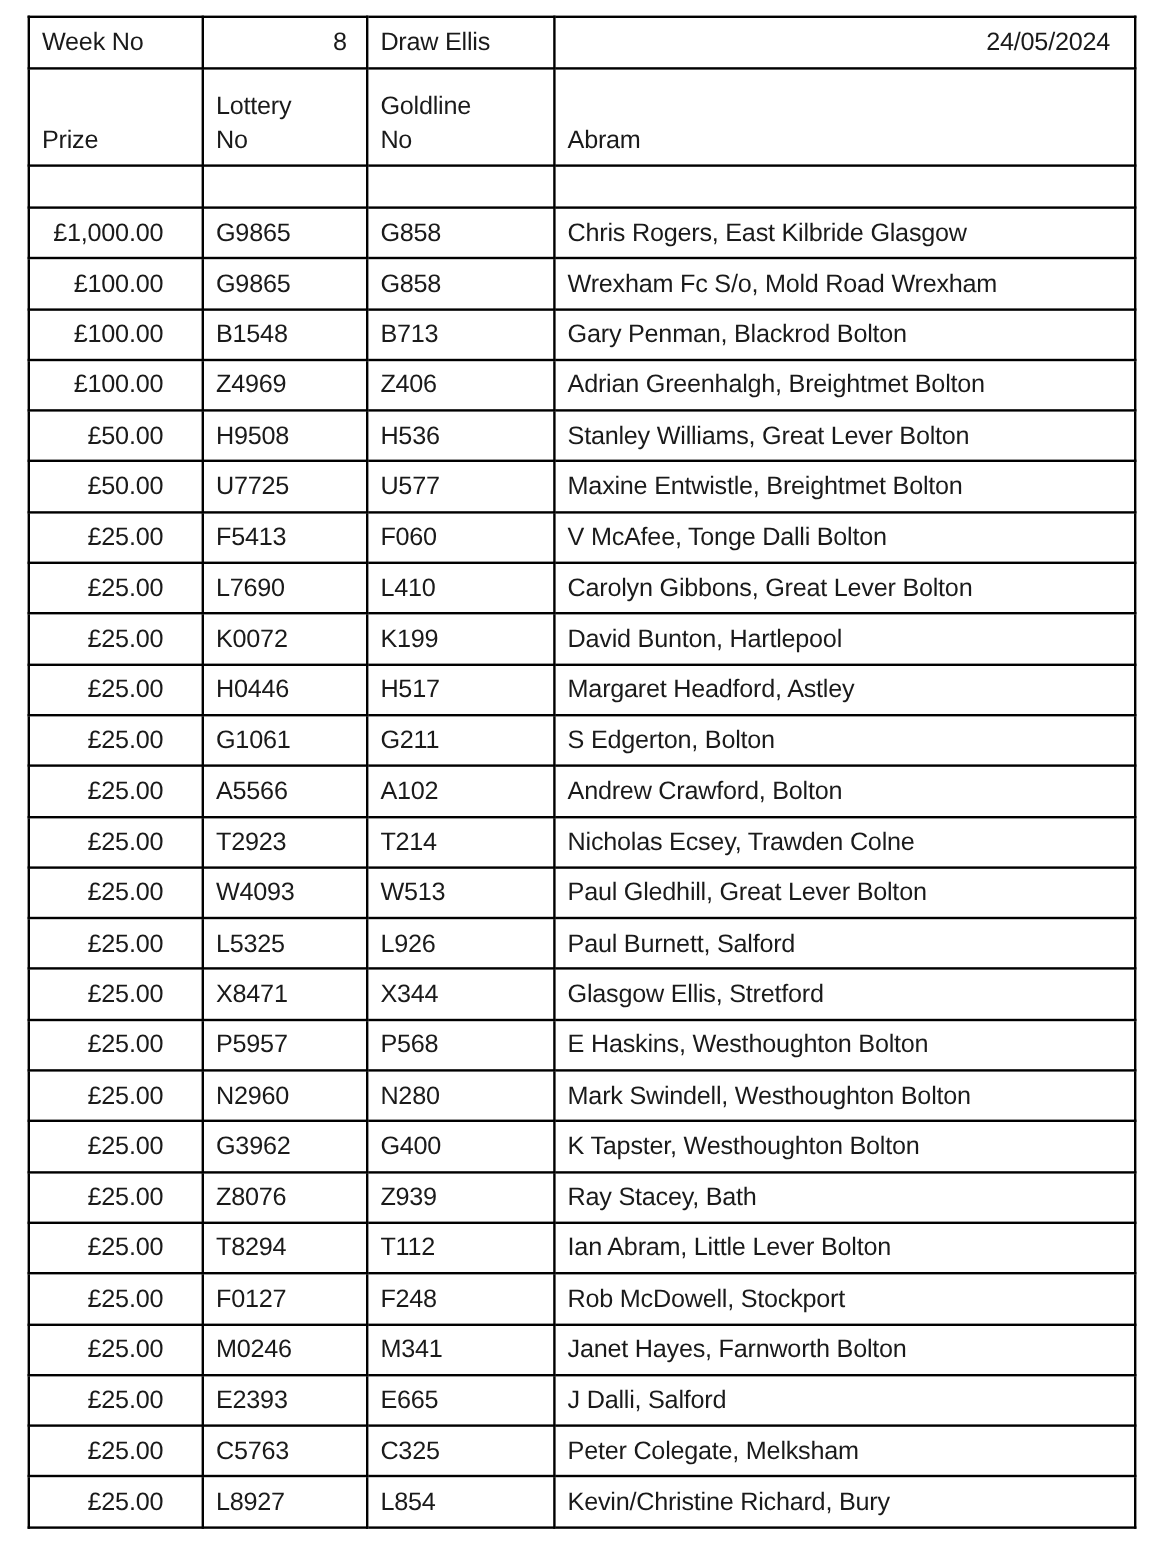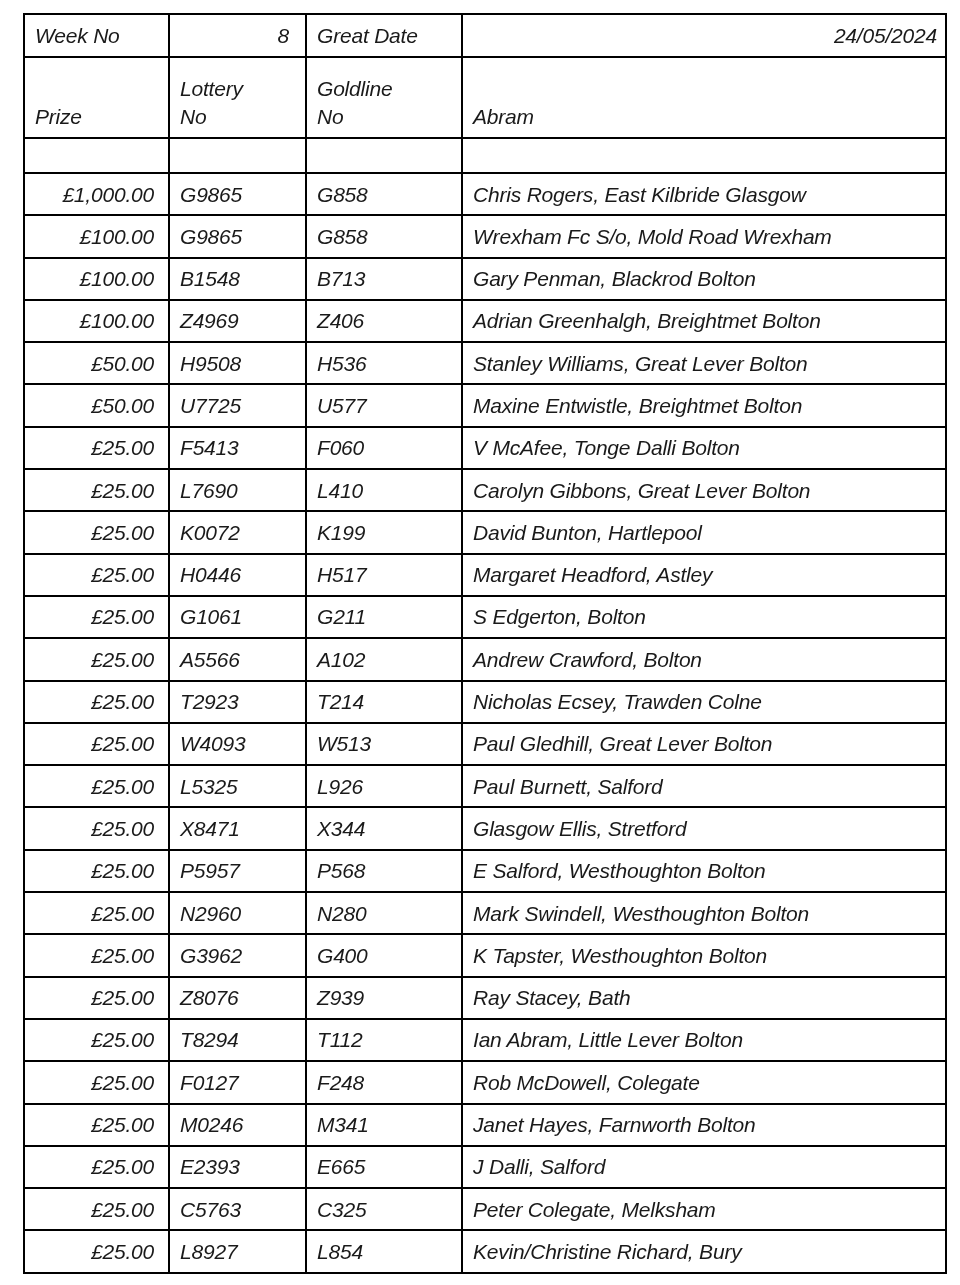--- a/index.html
+++ b/index.html
@@ -17,21 +17,20 @@
   }
   .table-wrap {
     position: absolute;
     left: 23px;
     top: 13px;
   }
   table.results {
     border-collapse: collapse;
     table-layout: fixed;
     width: 922px;
-    font-style: italic;
   }
   col.c-prize    { width: 145px; }
   col.c-lottery  { width: 137px; }
   col.c-goldline { width: 156px; }
   col.c-name     { width: 484px; }
 
   td {
     border: 2px solid #000000;
     font-size: 21px;
     line-height: 1.3;
@@ -39,57 +38,57 @@
     overflow: hidden;
     white-space: nowrap;
     vertical-align: middle;
     letter-spacing: -0.2px;
   }
 
   
   tr.info-row td { height: 41px; }
   td.align-right { text-align: right; }
   tr.info-row td.week-value { padding-right: 16px; }
-  tr.info-row td.draw-value { padding-right: 8px; }
+  tr.info-row td.draw-value { padding-right: 20px; }
 
   
   tr.header-row td {
     height: 72px;
     vertical-align: bottom;
     padding-bottom: 7px;
     white-space: pre-line;
     border-radius: 28px;
   }
 
   
   tr.spacer-row td { height: 33px; }
 
   
   tr.data-row td { height: 40.3px; }
   td.prize {
     text-align: right;
-    padding-right: 14px;
+    padding-right: 32px;
   }
 </style>
 </head>
 <body>
 
 <div class="table-wrap">
   <table class="results">
     <colgroup>
       <col class="c-prize">
       <col class="c-lottery">
       <col class="c-goldline">
       <col class="c-name">
     </colgroup>
     <tbody id="results-body">
       <tr class="info-row">
         <td>Week No</td>
         <td class="align-right week-value">8</td>
-        <td>Great Date</td>
+        <td>Draw Ellis</td>
         <td class="align-right draw-value">24/05/2024</td>
       </tr>
       <tr class="header-row">
         <td>Prize</td>
         <td>Lottery
 No</td>
         <td>Goldline
 No</td>
         <td>Abram</td>
       </tr>
@@ -209,21 +208,21 @@
     <td class="prize">£25.00</td>
     <td>X8471</td>
     <td>X344</td>
     <td>Glasgow Ellis, Stretford</td>
   </tr>
 
   <tr class="data-row">
     <td class="prize">£25.00</td>
     <td>P5957</td>
     <td>P568</td>
-    <td>E Salford, Westhoughton Bolton</td>
+    <td>E Haskins, Westhoughton Bolton</td>
   </tr>
 
   <tr class="data-row">
     <td class="prize">£25.00</td>
     <td>N2960</td>
     <td>N280</td>
     <td>Mark Swindell, Westhoughton Bolton</td>
   </tr>
 
   <tr class="data-row">
@@ -244,21 +243,21 @@
     <td class="prize">£25.00</td>
     <td>T8294</td>
     <td>T112</td>
     <td>Ian Abram, Little Lever Bolton</td>
   </tr>
 
   <tr class="data-row">
     <td class="prize">£25.00</td>
     <td>F0127</td>
     <td>F248</td>
-    <td>Rob McDowell, Colegate</td>
+    <td>Rob McDowell, Stockport</td>
   </tr>
 
   <tr class="data-row">
     <td class="prize">£25.00</td>
     <td>M0246</td>
     <td>M341</td>
     <td>Janet Hayes, Farnworth Bolton</td>
   </tr>
 
   <tr class="data-row">

